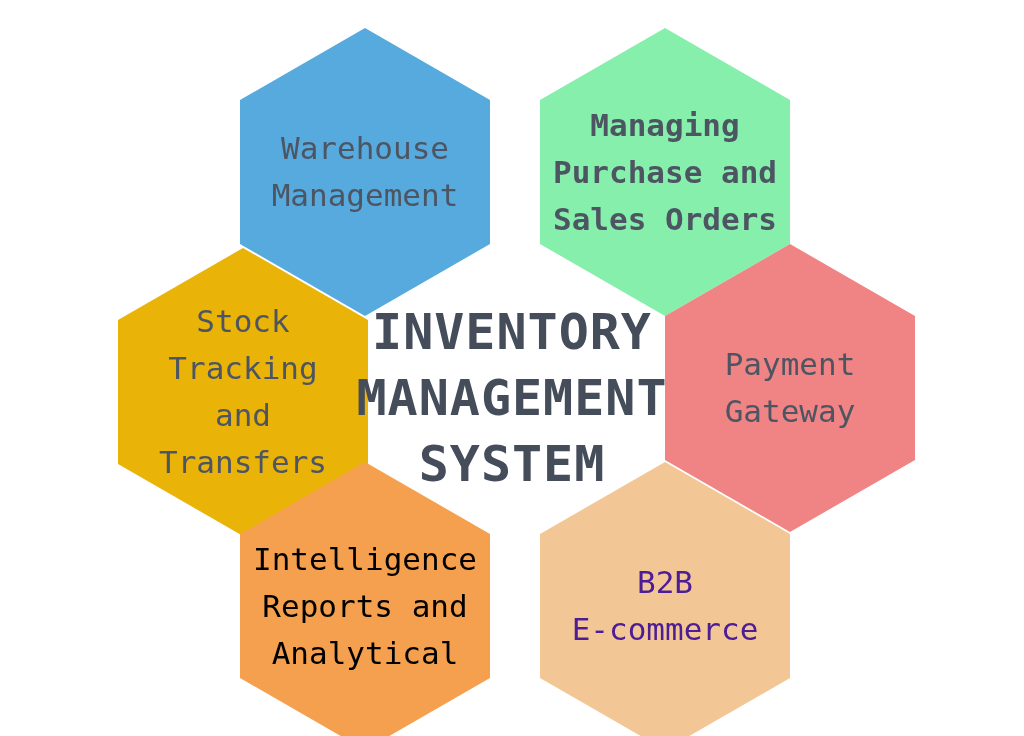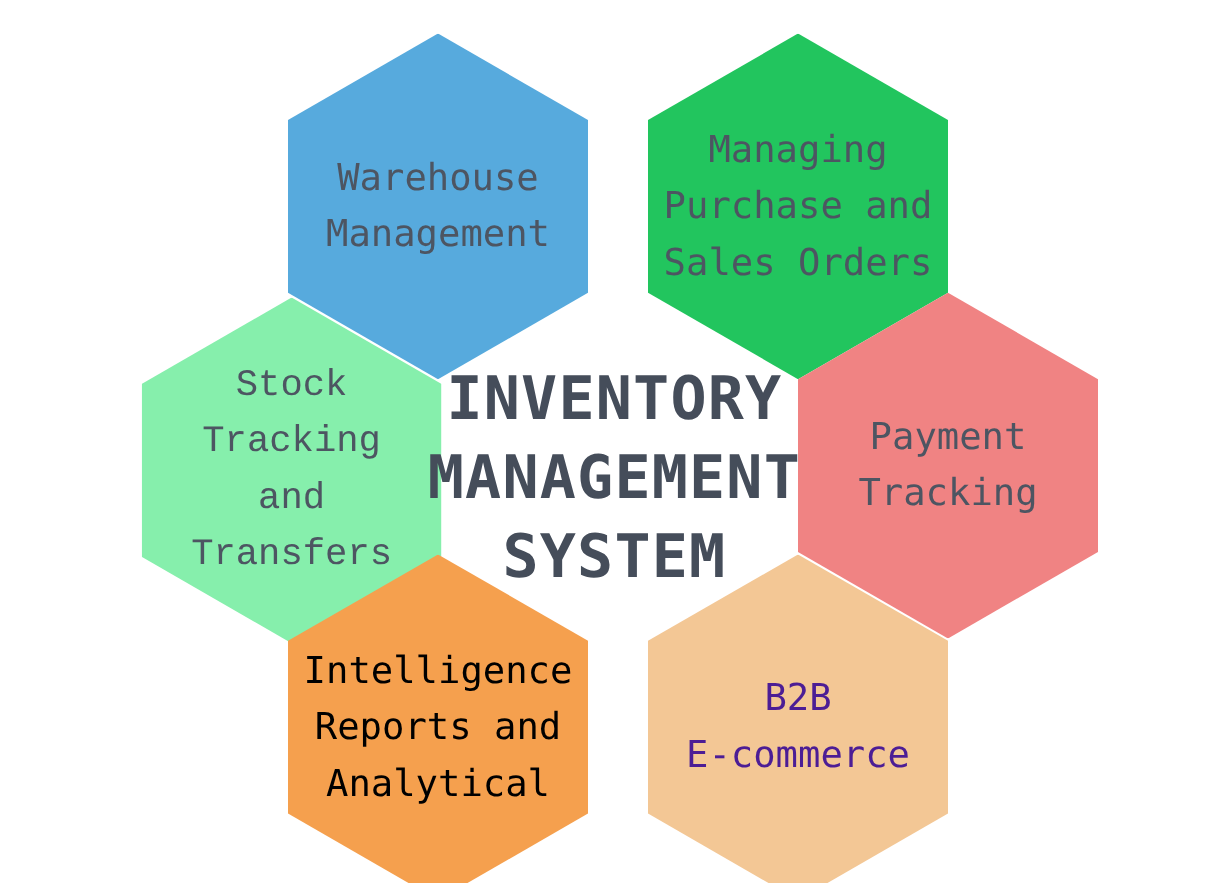--- a/index.html
+++ b/index.html
@@ -55,36 +55,36 @@
 </head>
 <body>
 
 <div class="canvas">
 
   <div class="hex hex-0" style="background: rgb(87, 170, 221);">
     <span class="hex-label" style="color: rgb(77, 85, 98);">Warehouse
 Management</span>
   </div>
 
-  <div class="hex hex-1" style="background: #22c55e;">
+  <div class="hex hex-1" style="background: #86efac; font-weight: bold;">
     <span class="hex-label" style="color: rgb(77, 85, 98);">Managing
 Purchase and
 Sales Orders</span>
   </div>
 
-  <div class="hex hex-2" style="background: #86efac; font-family: Liberation Mono, monospace;">
+  <div class="hex hex-2" style="background: #eab308;">
     <span class="hex-label" style="color: rgb(77, 85, 98);">Stock
 Tracking
 and
 Transfers</span>
   </div>
 
   <div class="hex hex-3" style="background: rgb(240, 131, 131);">
     <span class="hex-label" style="color: rgb(77, 85, 98);">Payment
-Tracking</span>
+Gateway</span>
   </div>
 
   <div class="hex hex-4" style="background: rgb(245, 160, 78);">
     <span class="hex-label" style="color: #000000;">Intelligence
 Reports and
 Analytical</span>
   </div>
 
   <div class="hex hex-5" style="background: rgb(243, 199, 149);">
     <span class="hex-label" style="color: #4c1d95;">B2B

